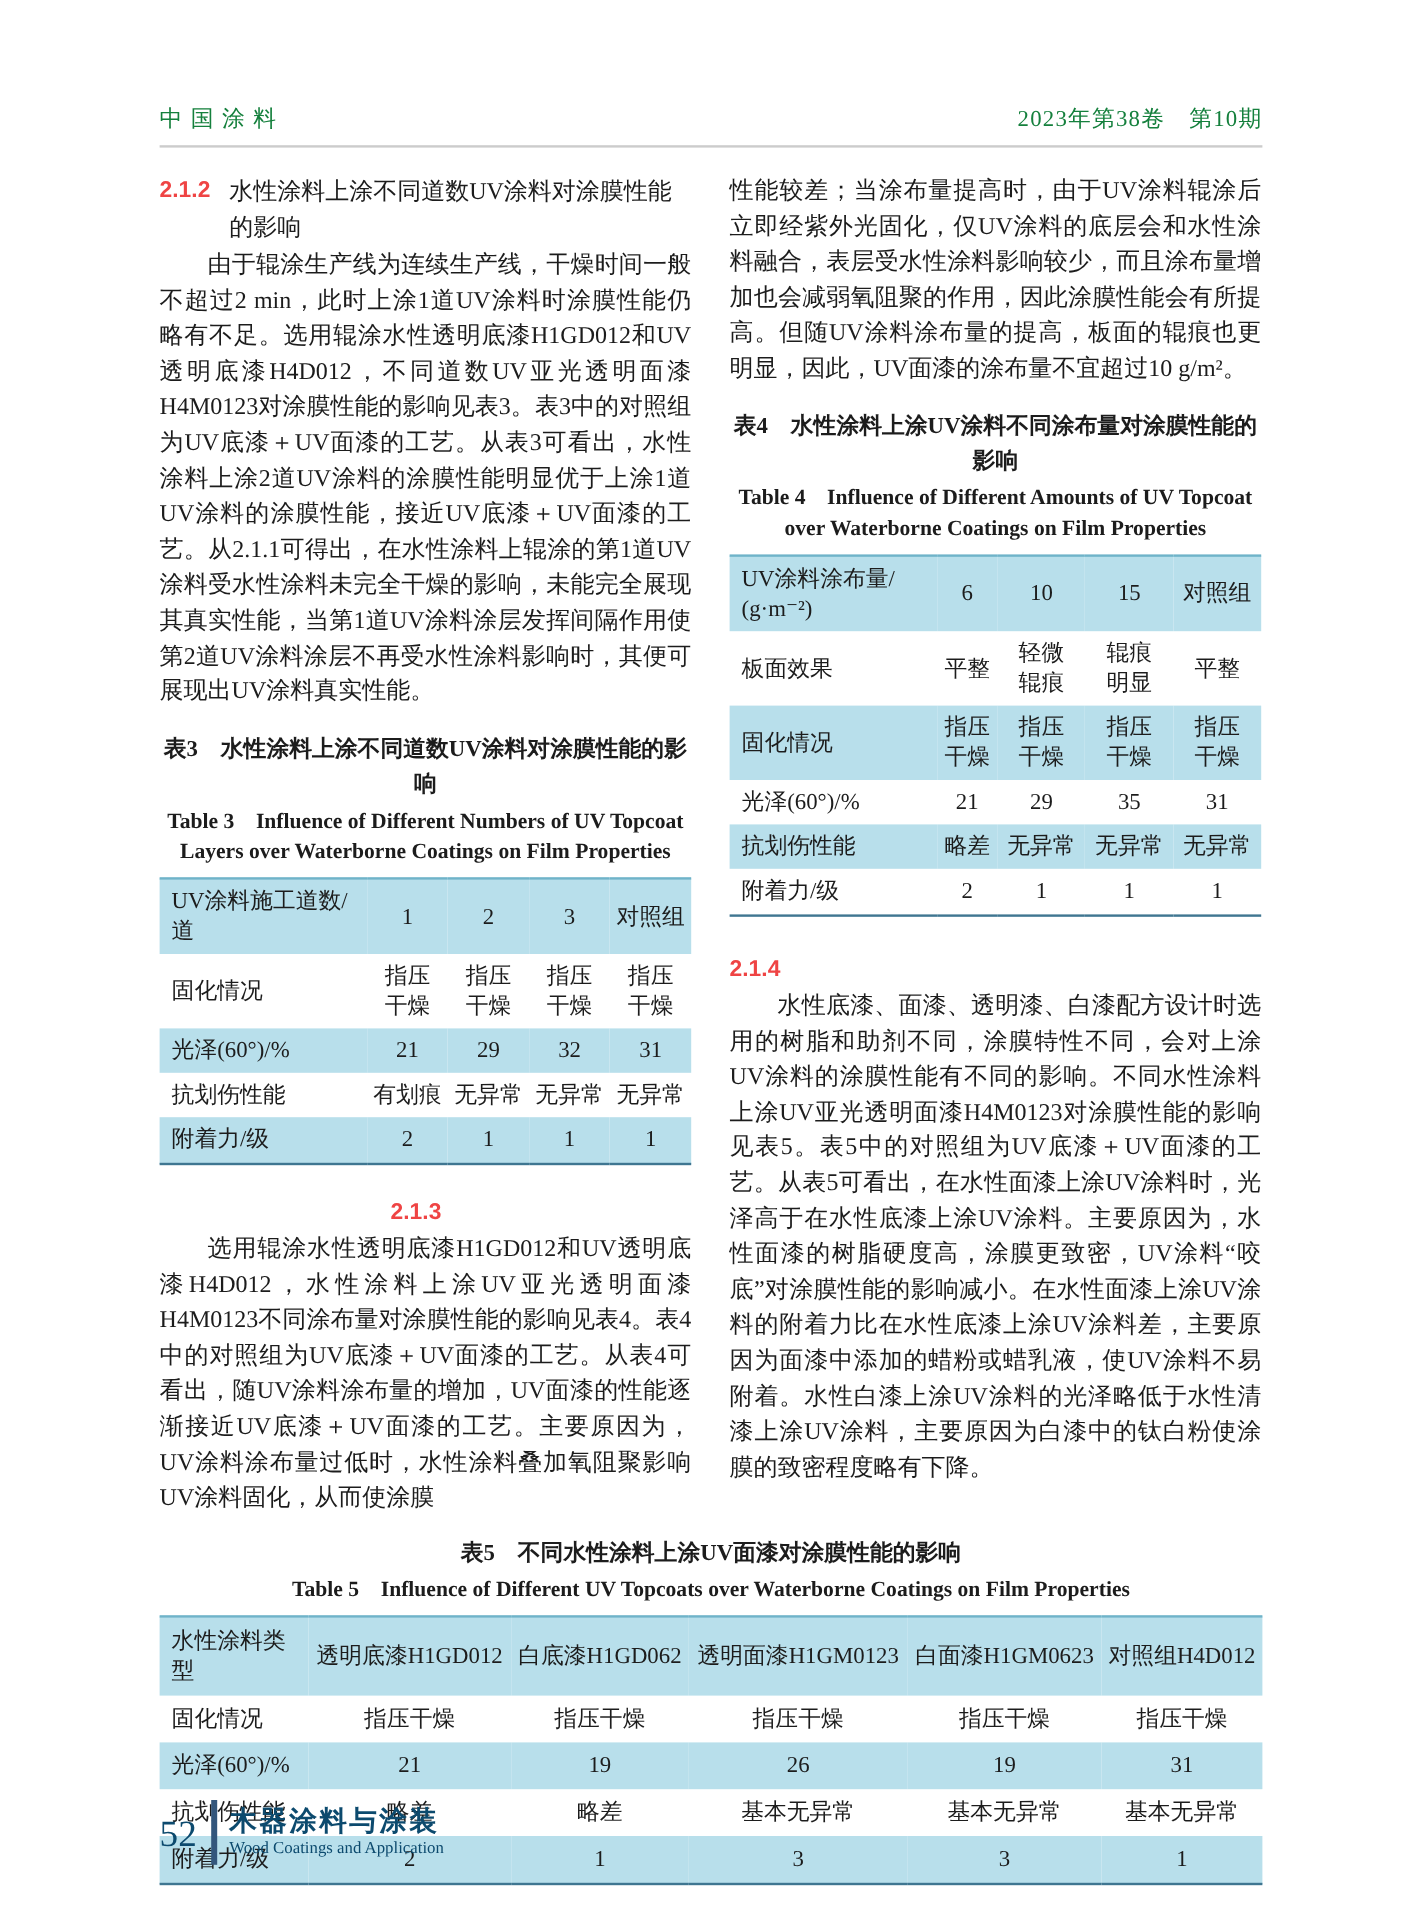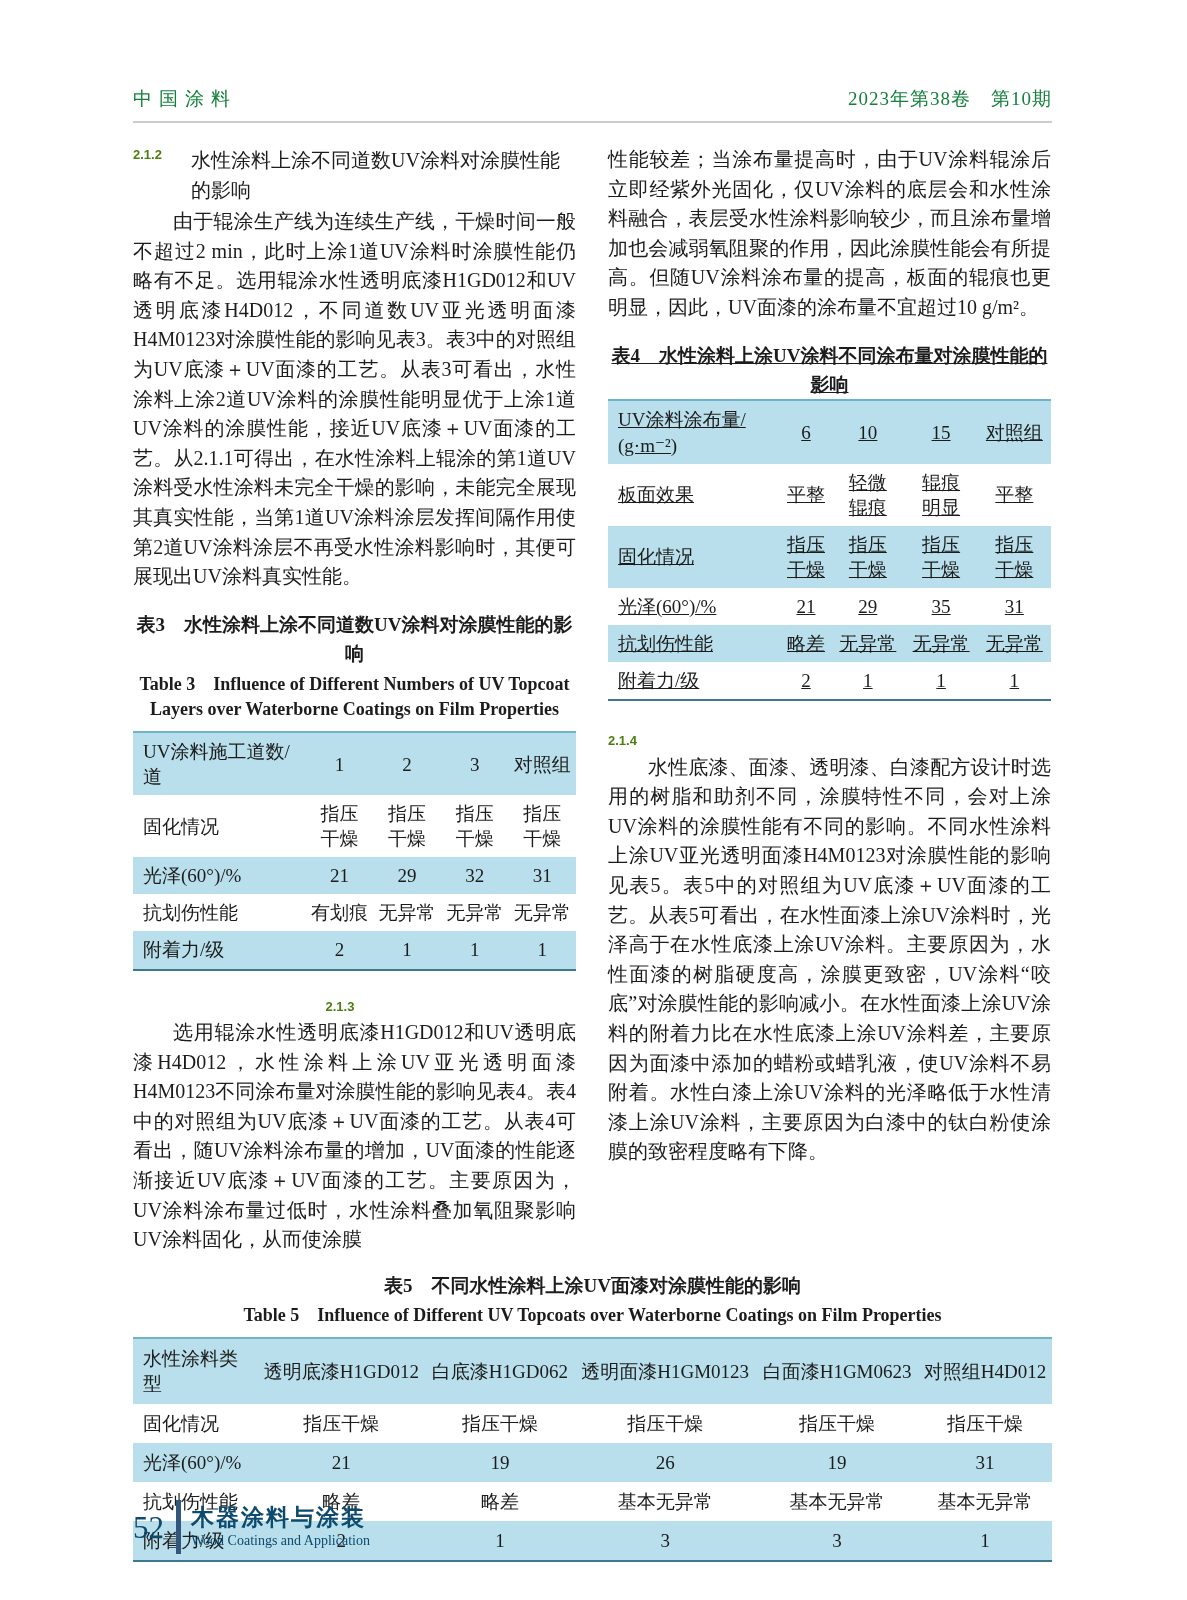--- a/index.html
+++ b/index.html
@@ -11,21 +11,21 @@
   
   .hdr{display:flex;justify-content:space-between;align-items:baseline;color:#15803d;font-size:19px;}
   .journal{letter-spacing:7px;}
   .issue{letter-spacing:1px;}
   .rule{border-bottom:2px solid #cccccc;margin-top:9px;}
   
   .cols{display:flex;gap:32px;margin-top:22px;}
   .col{flex:0 0 443px;width:443px;}
   
   .h3{display:flex;font-size:20px;line-height:1.5;margin:0 0 2px 0;}
-  .h3 .num{flex:0 0 58px;color:#4d7c0f;font-weight:bold;font-family:"Liberation Sans",sans-serif;font-size:13px;}
+  .h3 .num{flex:0 0 58px;color:#ef4444;font-weight:bold;font-family:"Liberation Sans",sans-serif;font-size:19px;}
   .h3 .txt{flex:1;}
   .mt{margin-top:26px;justify-content:center;}
   
   .body{font-size:20px;line-height:1.48;text-align:justify;margin:0;}
   .indent{text-indent:2em;}
   
   .tblock{margin:18px 0 14px 0;}
   .cap-zh{font-size:19px;font-weight:bold;text-align:center;line-height:1.55;}
   .cap-en{font-family:"Liberation Serif",serif;font-size:18px;font-weight:bold;text-align:center;line-height:1.4;margin:3px 0 9px 0;}
   table.ptable{width:100%;border-collapse:collapse;border-top:2.5px solid #6fb3c9;border-bottom:2.5px solid #3f7691;font-size:19px;}
@@ -112,22 +112,23 @@
 
       <div class="h3 mt">
         <span class="num">2.1.3</span>
       </div>
       <p class="body indent">选用辊涂水性透明底漆H1GD012和UV透明底漆H4D012，水性涂料上涂UV亚光透明面漆H4M0123不同涂布量对涂膜性能的影响见表4。表4中的对照组为UV底漆＋UV面漆的工艺。从表4可看出，随UV涂料涂布量的增加，UV面漆的性能逐渐接近UV底漆＋UV面漆的工艺。主要原因为，UV涂料涂布量过低时，水性涂料叠加氧阻聚影响UV涂料固化，从而使涂膜</p>
     </div>
 
     <div class="col">
       <p class="body">性能较差；当涂布量提高时，由于UV涂料辊涂后立即经紫外光固化，仅UV涂料的底层会和水性涂料融合，表层受水性涂料影响较少，而且涂布量增加也会减弱氧阻聚的作用，因此涂膜性能会有所提高。但随UV涂料涂布量的提高，板面的辊痕也更明显，因此，UV面漆的涂布量不宜超过10 g/m²。</p>
 
-      <div class="tblock" style="text-decoration:underline;">
+      <div class="tblock" style="">
         <div class="cap-zh">表4　水性涂料上涂UV涂料不同涂布量对涂膜性能的影响</div>
+        <div class="cap-en">Table 4　Influence of Different Amounts of UV Topcoat over Waterborne Coatings on Film Properties</div>
         <table class="ptable t34">
           <tbody>
               <tr>
                 <td>UV涂料涂布量/
 (g·m⁻²)</td>
                 <td>6</td>
                 <td>10</td>
                 <td>15</td>
                 <td>对照组</td>
               </tr>

